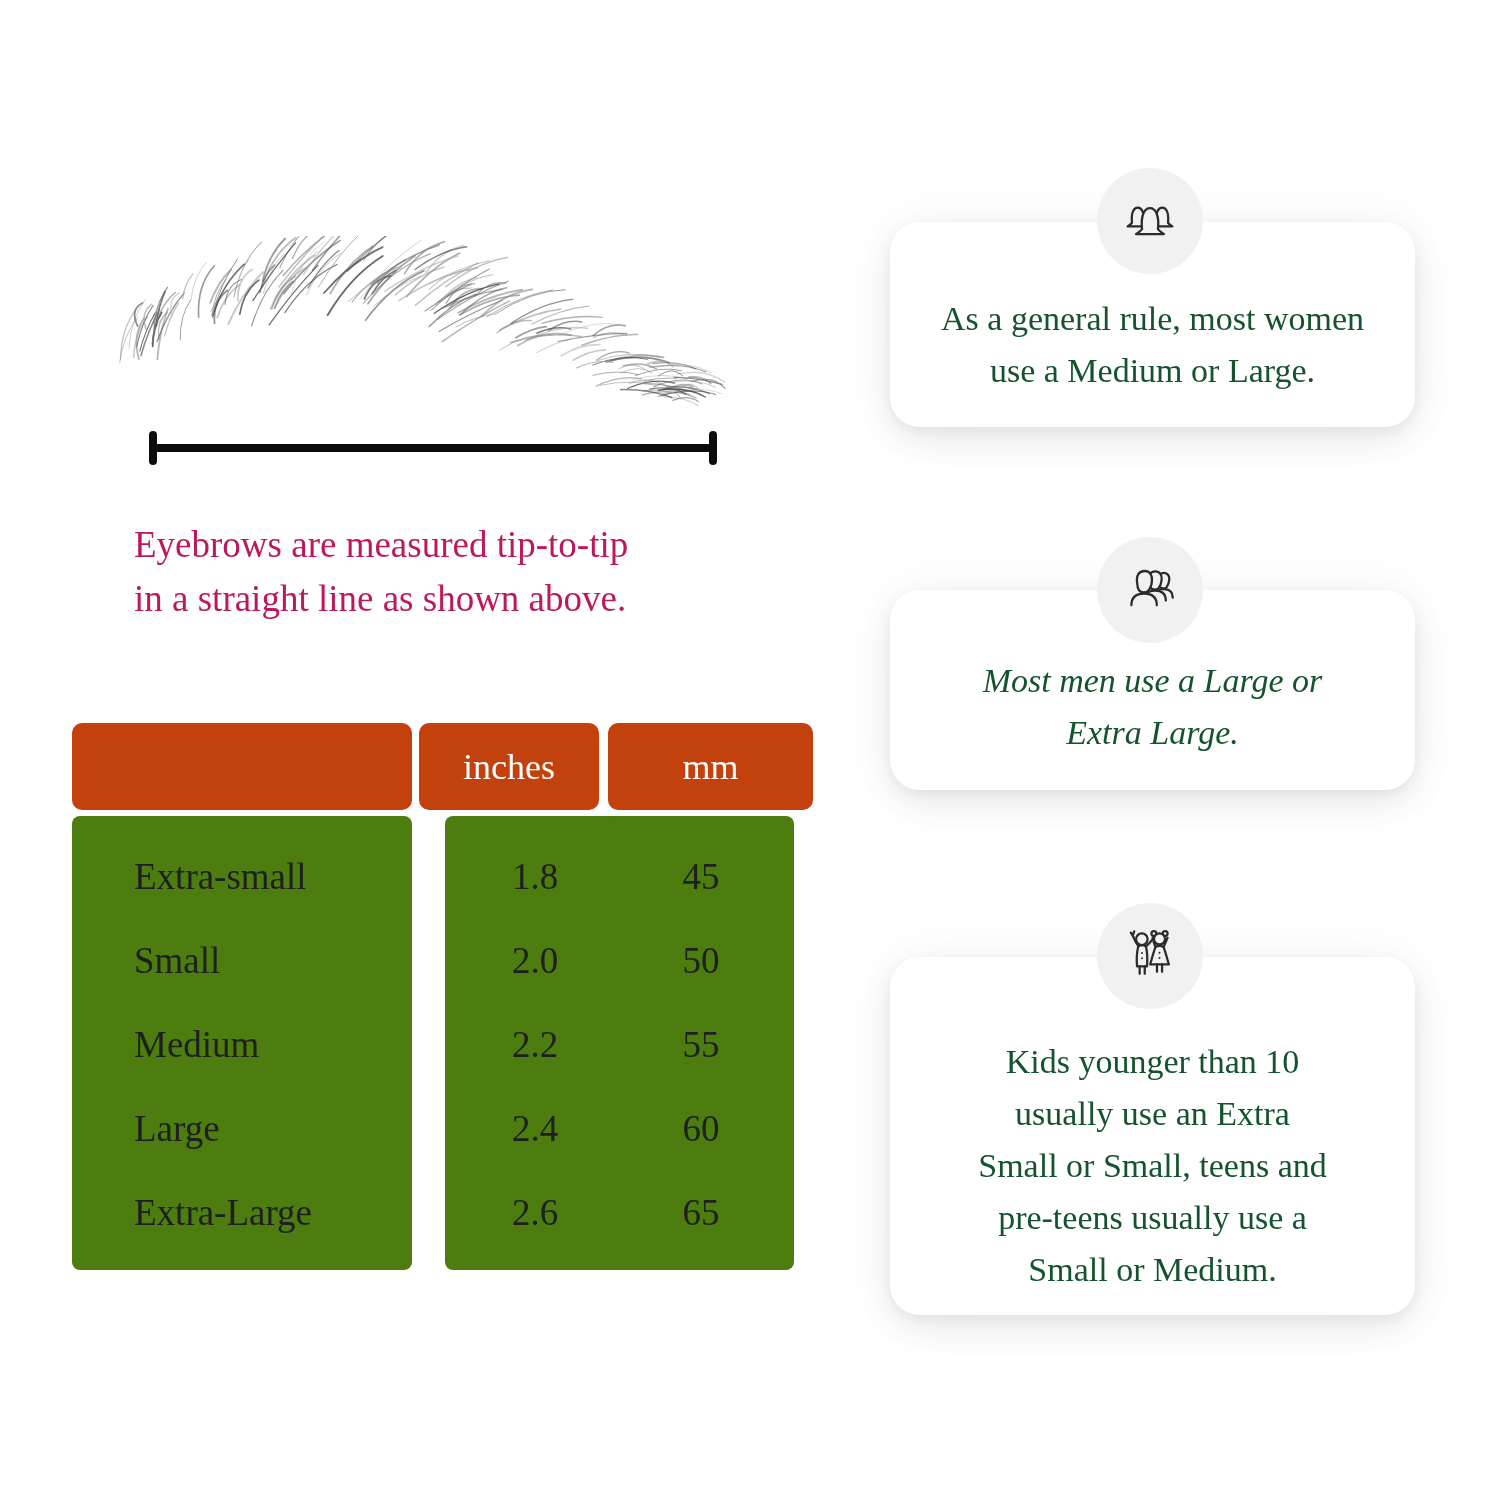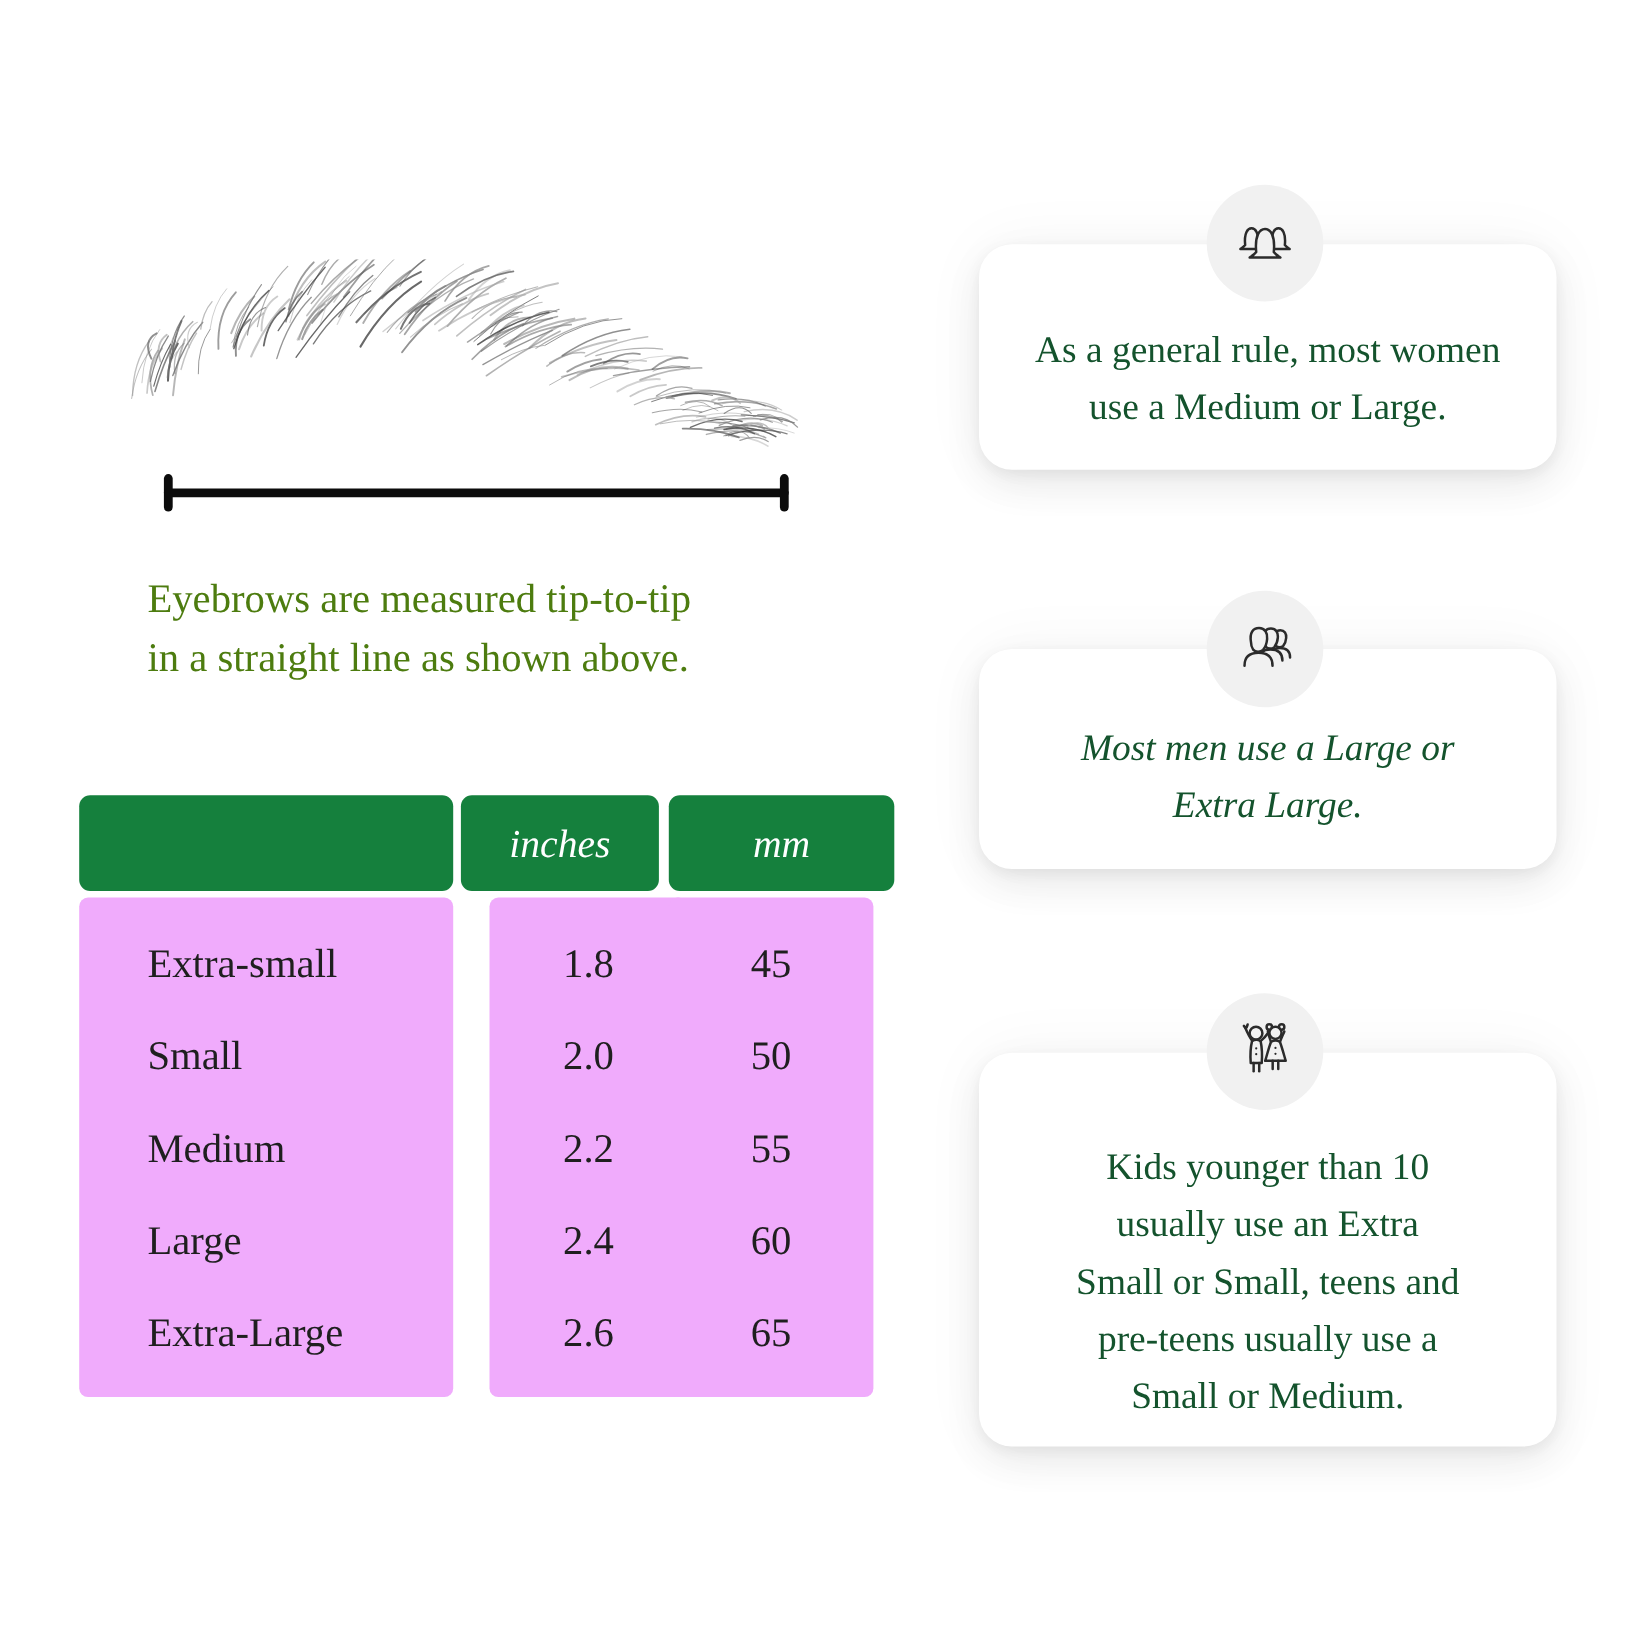--- a/index.html
+++ b/index.html
@@ -9,31 +9,31 @@
   
   .brow{position:absolute;left:112px;top:236px;width:615px;height:172px;}
 
   
   .mline{position:absolute;left:149px;top:431px;width:568px;height:34px;}
   .mline .bar{position:absolute;left:0;top:13px;width:100%;height:8px;background:#0c0c0c;border-radius:4px;}
   .mline .cap{position:absolute;top:0;width:8px;height:34px;background:#0c0c0c;border-radius:4px;}
   .cap-left{left:0;} .cap-right{right:0;}
 
   
-  .caption{position:absolute;left:134px;top:518px;font-size:37px;line-height:54px;color:#4d7c0f;}
-
-  
-  .th{position:absolute;top:723px;height:87px;background:#15803d;border-radius:10px;color:#ffffff;
-      display:flex;align-items:center;justify-content:center;font-size:36px;font-style:italic;}
+  .caption{position:absolute;left:134px;top:518px;font-size:37px;line-height:54px;color:#be185d;}
+
+  
+  .th{position:absolute;top:723px;height:87px;background:#c2410c;border-radius:10px;color:#ffffff;
+      display:flex;align-items:center;justify-content:center;font-size:36px;}
   .th1{left:72px;width:340px;}
   .th2{left:419px;width:180px;}
   .th3{left:608px;width:205px;}
 
   
-  .col{position:absolute;top:816px;height:454px;background:#f0abfc;border-radius:8px;
+  .col{position:absolute;top:816px;height:454px;background:#4d7c0f;border-radius:8px;
        box-sizing:border-box;padding-top:18px;font-size:37px;color:#1f1f1f;}
   .col1{left:72px;width:340px;}
   .col2{left:419px;width:180px;margin-left:26px;}
   .col3{left:608px;width:186px;}
   .cell{height:84px;display:flex;align-items:center;}
   .col1 .cell{padding-left:62px;}
   .col2 .cell,.col3 .cell{justify-content:center;}
 
   
   .card{position:absolute;left:890px;width:525px;background:#ffffff;border-radius:30px;

